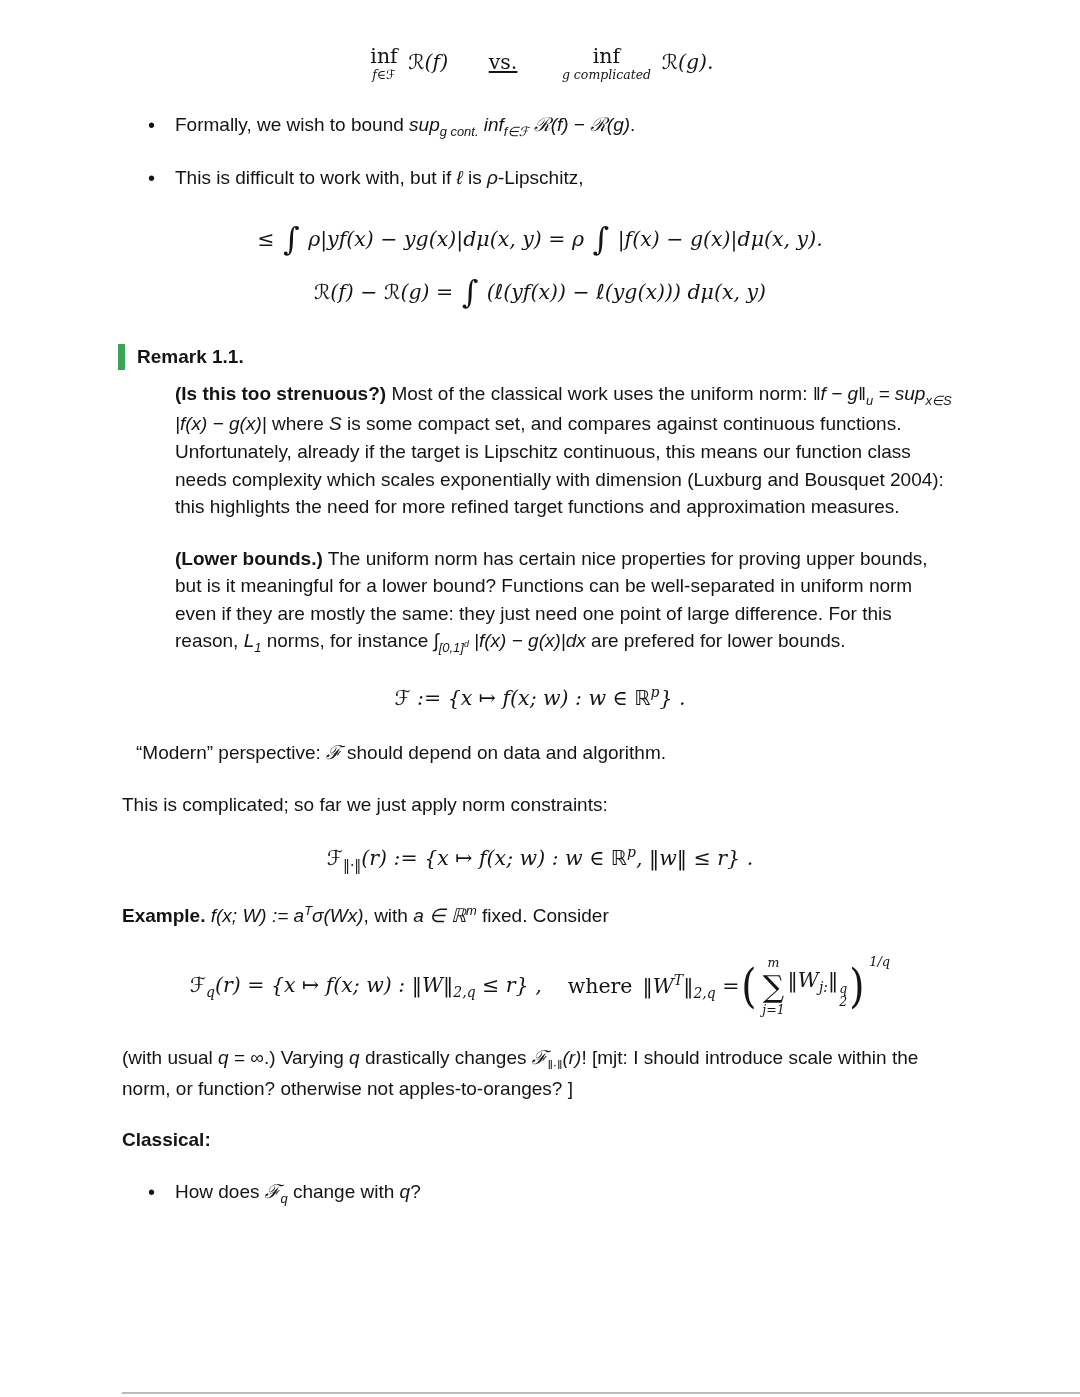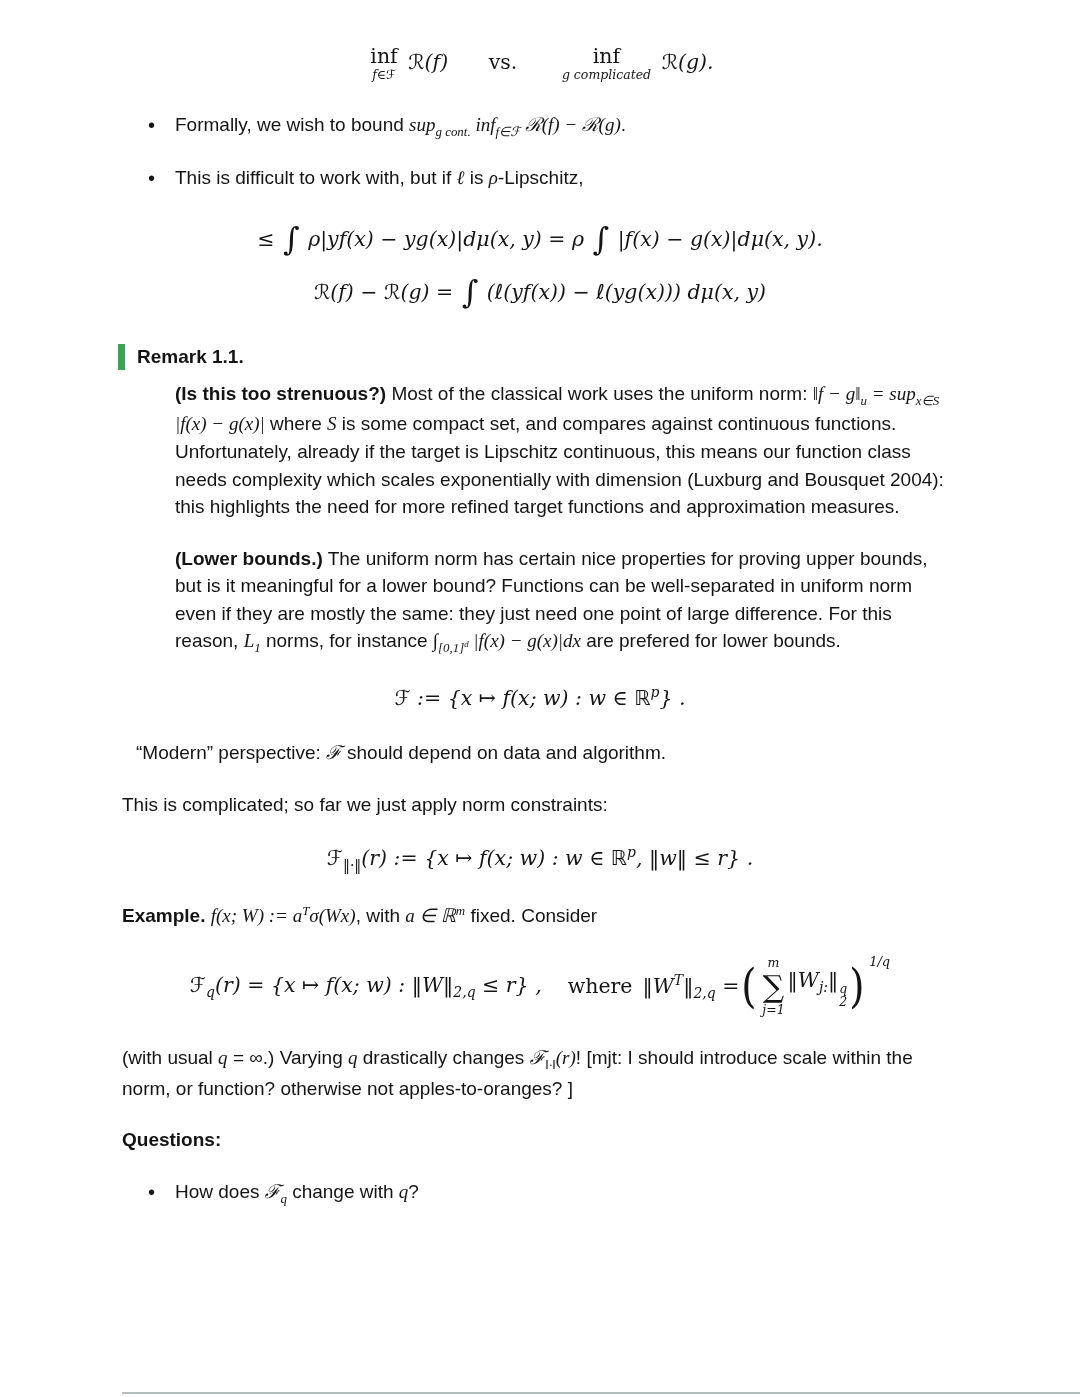--- a/index.html
+++ b/index.html
@@ -18,34 +18,34 @@
   
   .dmath {
     font-family: "DejaVu Serif", "DejaVu Sans", serif;
     font-style: italic;
     font-size: 20.5px;
     text-align: center;
     margin: 22px 0 26px 0;
   }
   .dmath .roman { font-style: normal; }
   p i, .btext i, .indent i {
-    font-family: Liberation Serif, serif;
+    font-family: Liberation Sans, sans-serif;
     font-style: italic;
   }
   sub, sup { font-size: 68%; }
   big { font-size: 1.55em; font-style: normal; vertical-align: -0.12em; padding: 0 2px; }
 
   .topmath { margin: 6px 0 30px 0; }
   .underop {
     display: inline-flex; flex-direction: column; align-items: center;
     vertical-align: middle; line-height: 1.05; margin: 0 4px;
   }
   .underop .op { font-style: normal; }
   .underop .usub { font-size: 12.5px; }
-  .vs { margin: 0 34px; font-style: normal; }
+  .vs { margin: 0 34px; font-style: normal; text-decoration: underline; }
   .mline { margin: 7px 0; }
 
   
   .bullet { display: flex; margin: 0 0 23px 0; padding-left: 26px; }
   .bullet .dot { width: 27px; flex: 0 0 27px; font-size: 20px; }
   .bullet .btext { flex: 1; }
 
   
   p { margin: 0 0 24px 0; }
   .indent { padding-left: 53px; }
@@ -146,21 +146,21 @@
     <span><span>‖W<sub>j:</sub>‖</span><span class="supsub">
           <span>q</span>
           <span>2</span>
         </span></span>
     <span class="bigparen">)</span>
     <span class="bigexp">1/q</span>
   </div>
 
   <p>(with usual <i>q</i> = ∞.) Varying <i>q</i> drastically changes <i>ℱ<sub>‖·‖</sub>(r)</i>! [mjt: I should introduce scale within the norm, or function? otherwise not apples-to-oranges? ]</p>
 
-  <p class="qhead">Questions:</p>
+  <p class="qhead">Classical:</p>
 
   <div class="bullet">
     <span class="dot">•</span>
     <div class="btext">How does <i>ℱ<sub>q</sub></i> change with <i>q</i>?</div>
   </div>
 
 </div>
 
 <div class="bottom-rule"></div>
 

